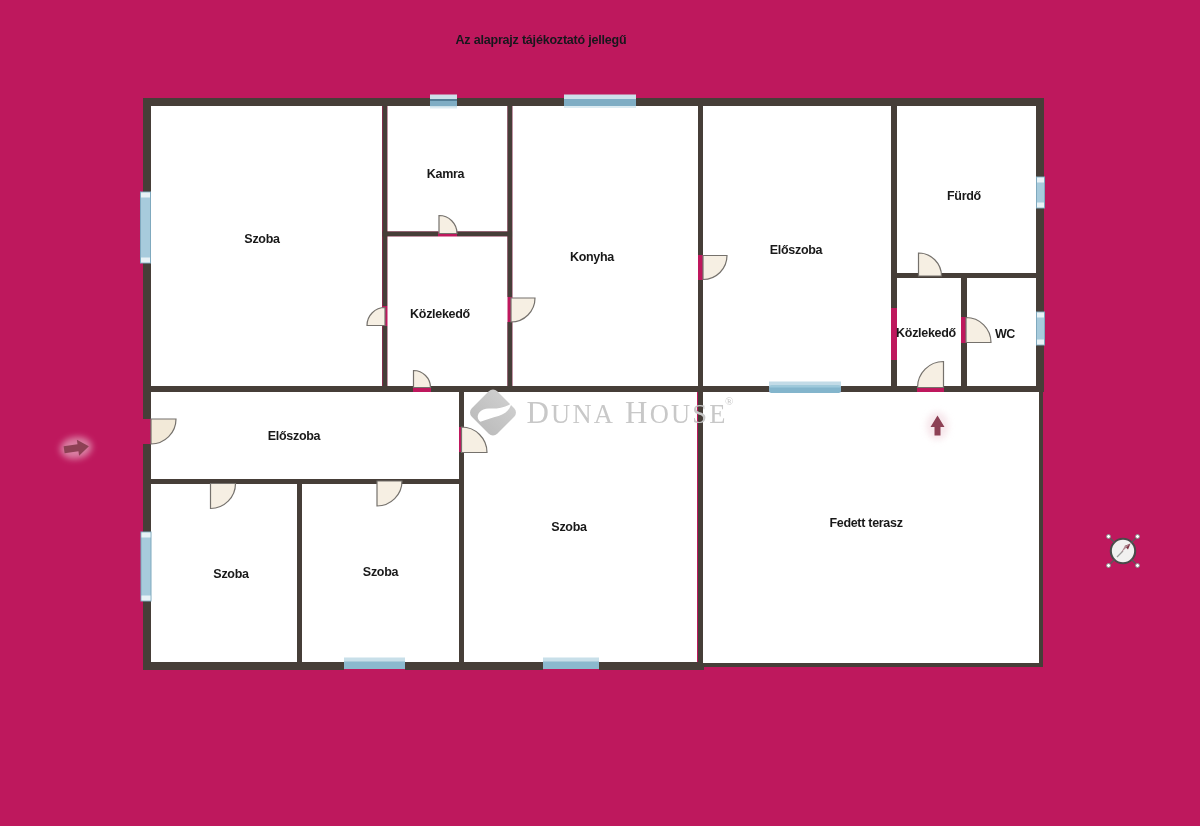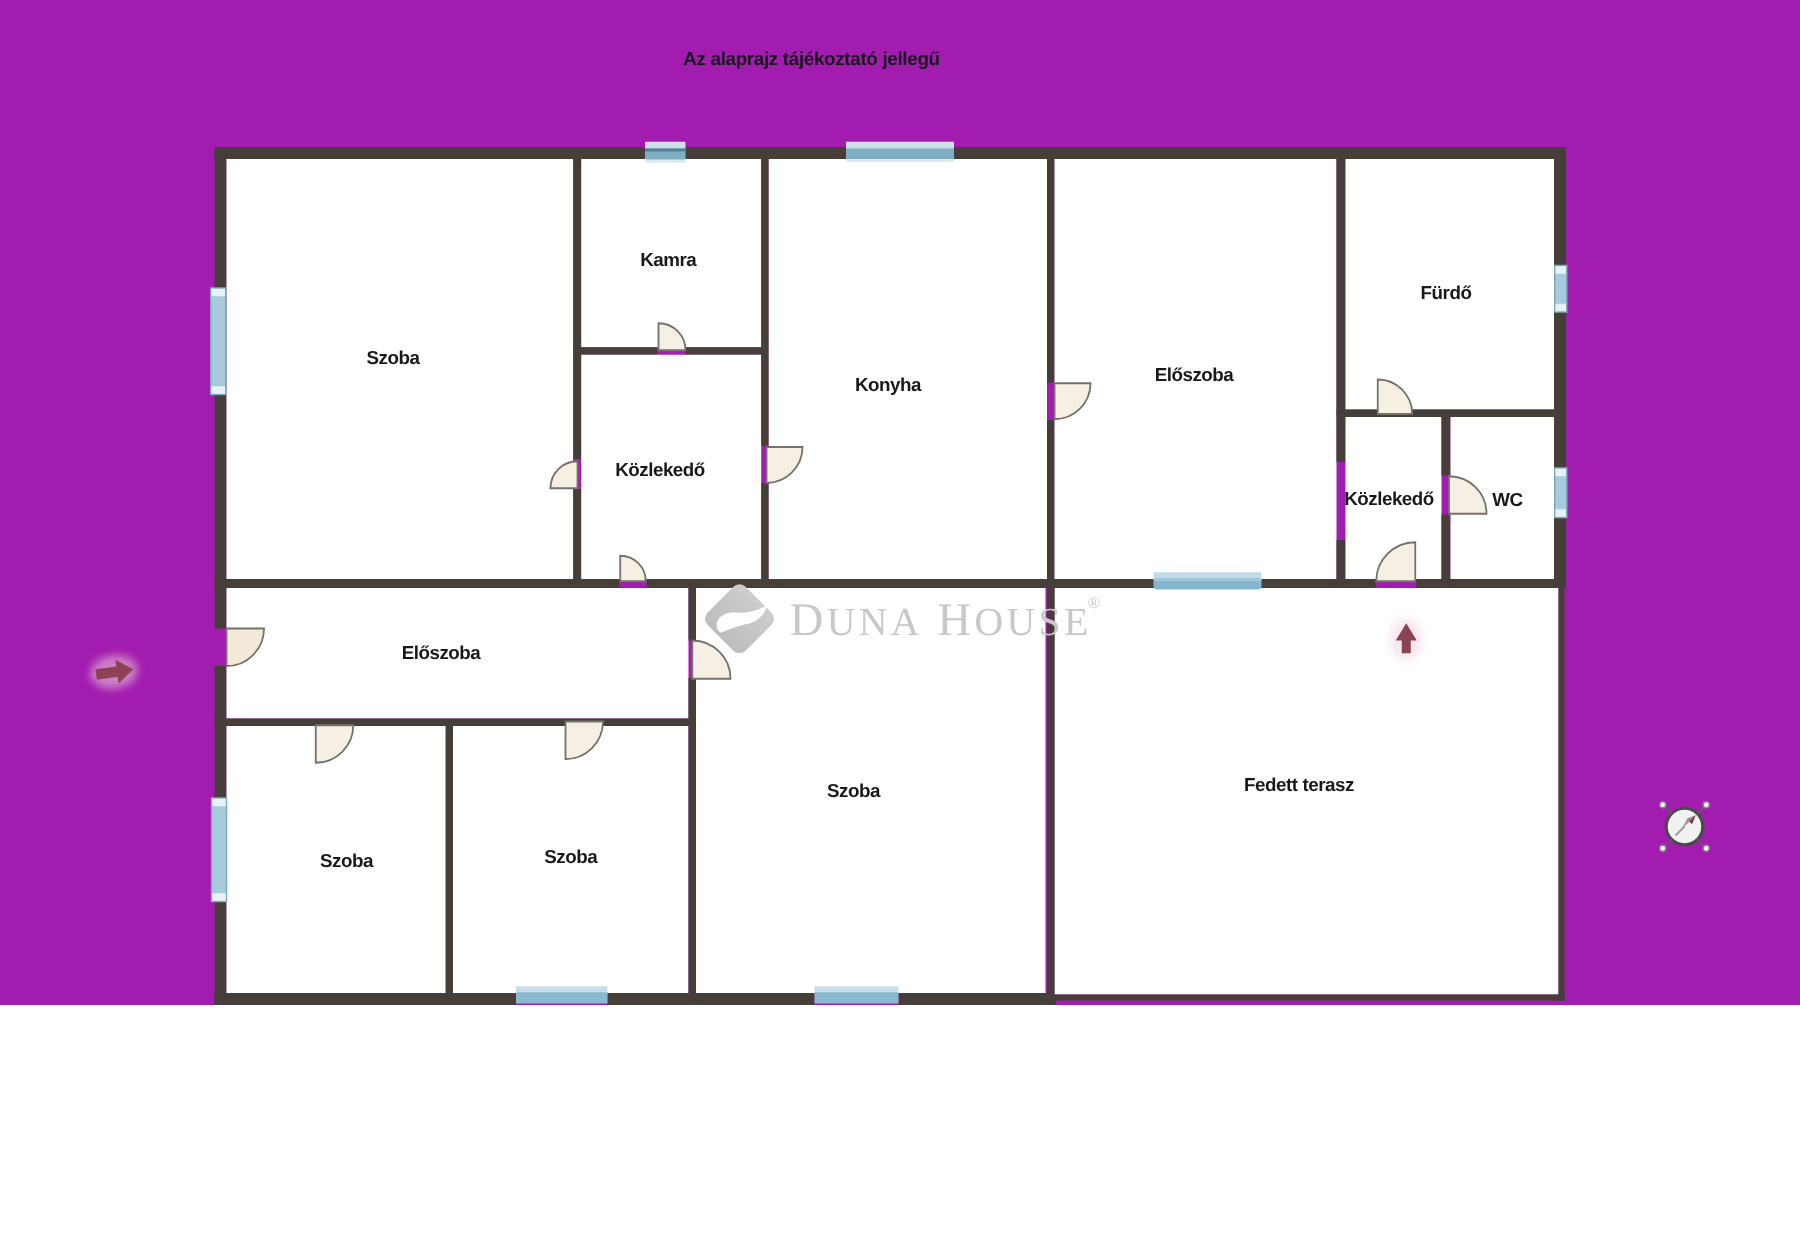--- a/index.html
+++ b/index.html
@@ -1,16 +1,16 @@
 <!DOCTYPE html>
 <html><head>
 <meta charset="utf-8">
 <style>
   html,body{margin:0;padding:0;background:#ffffff;}
-  .page{position:relative;width:1200px;height:670px;background:#a21caf;font-family:"Liberation Sans",sans-serif;}
+  .page{position:relative;width:1200px;height:826px;background:#be185d;font-family:"Liberation Sans",sans-serif;}
   svg{position:absolute;left:0;top:0;}
   text{font-family:"Liberation Sans",sans-serif;font-weight:bold;fill:#191919;}
   .lab{font-size:12.5px;letter-spacing:-0.3px;}
 </style>
 </head>
 <body>
 <div class="page">
 <svg width="1200" height="826" viewBox="0 0 1200 826">
 <defs>
   <linearGradient id="diag" x1="0" y1="0" x2="0" y2="1">

